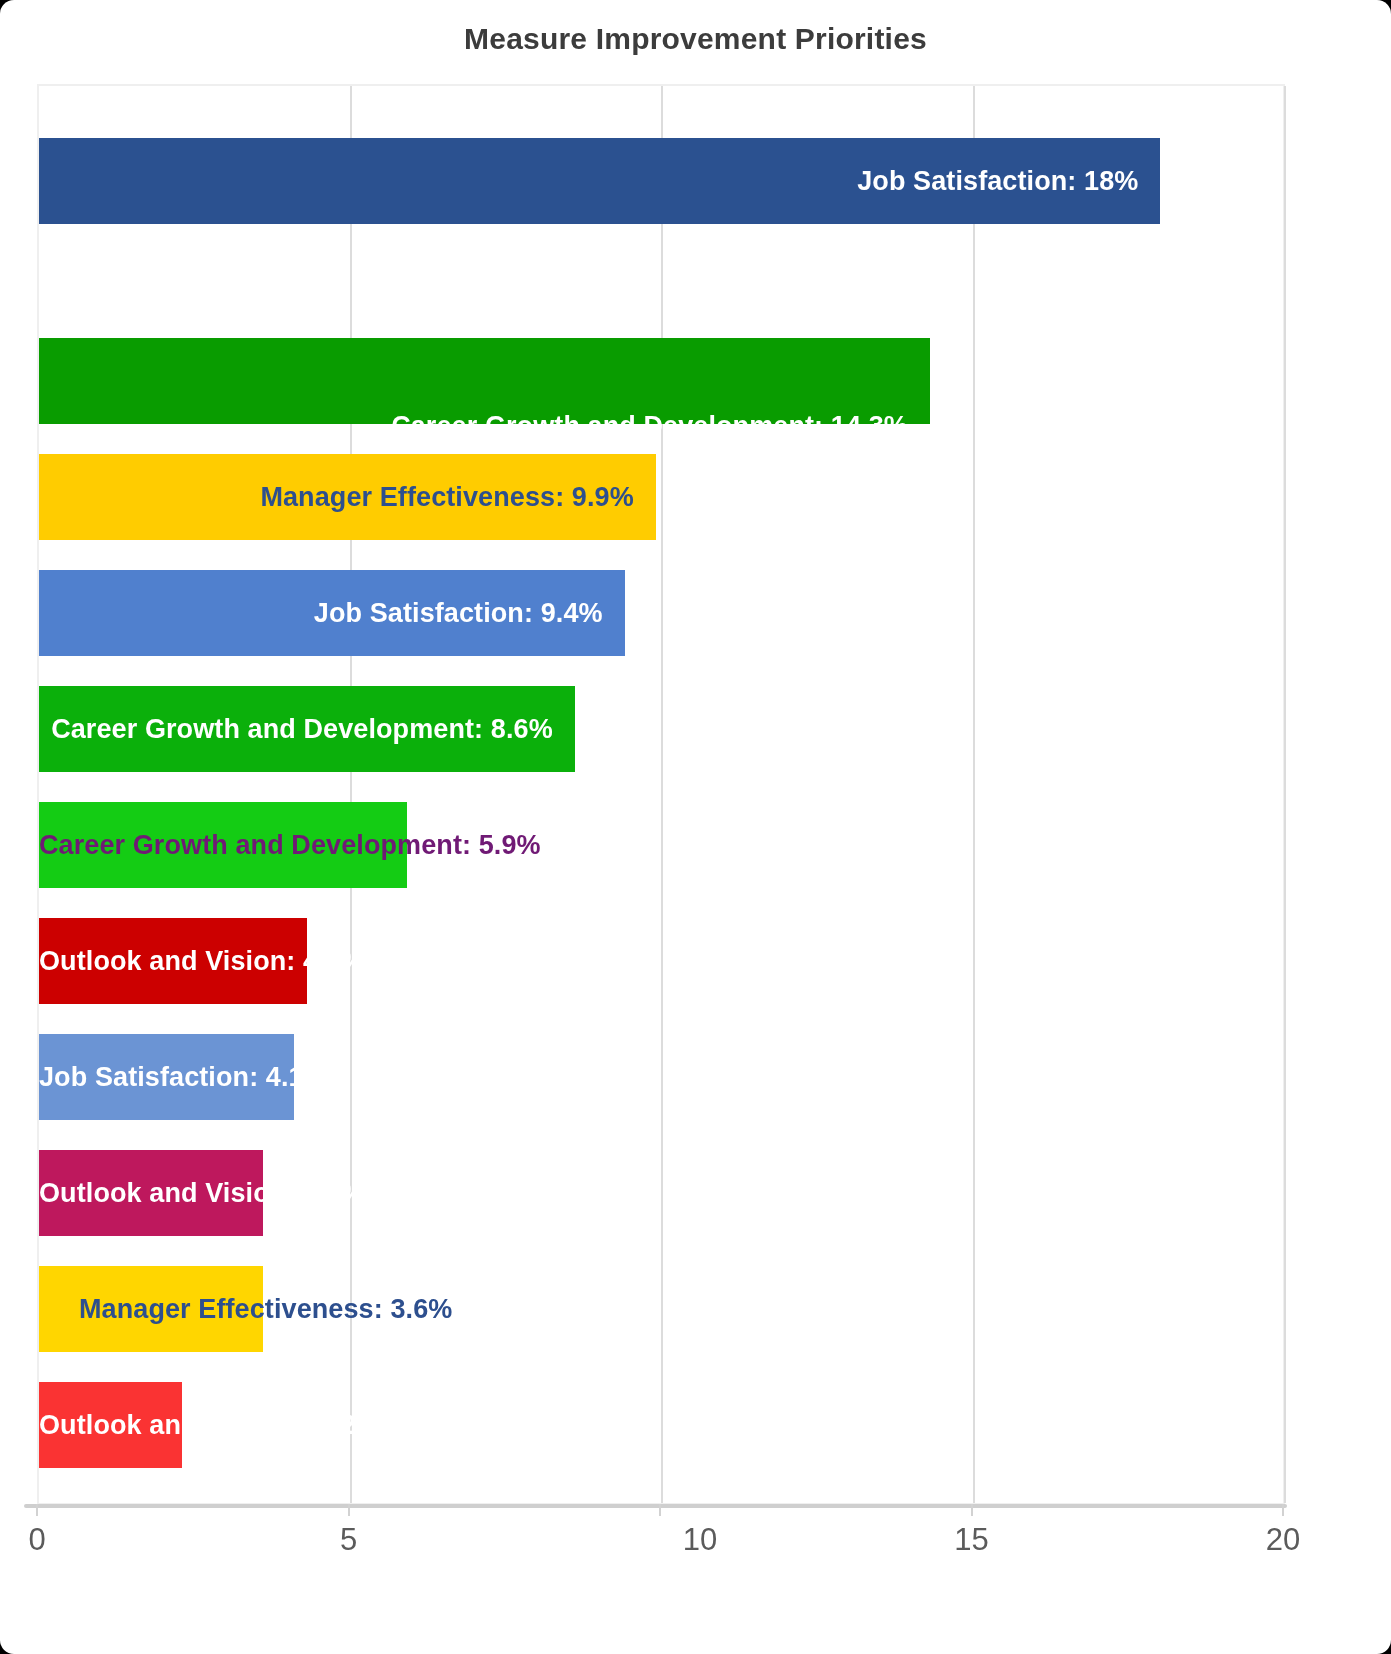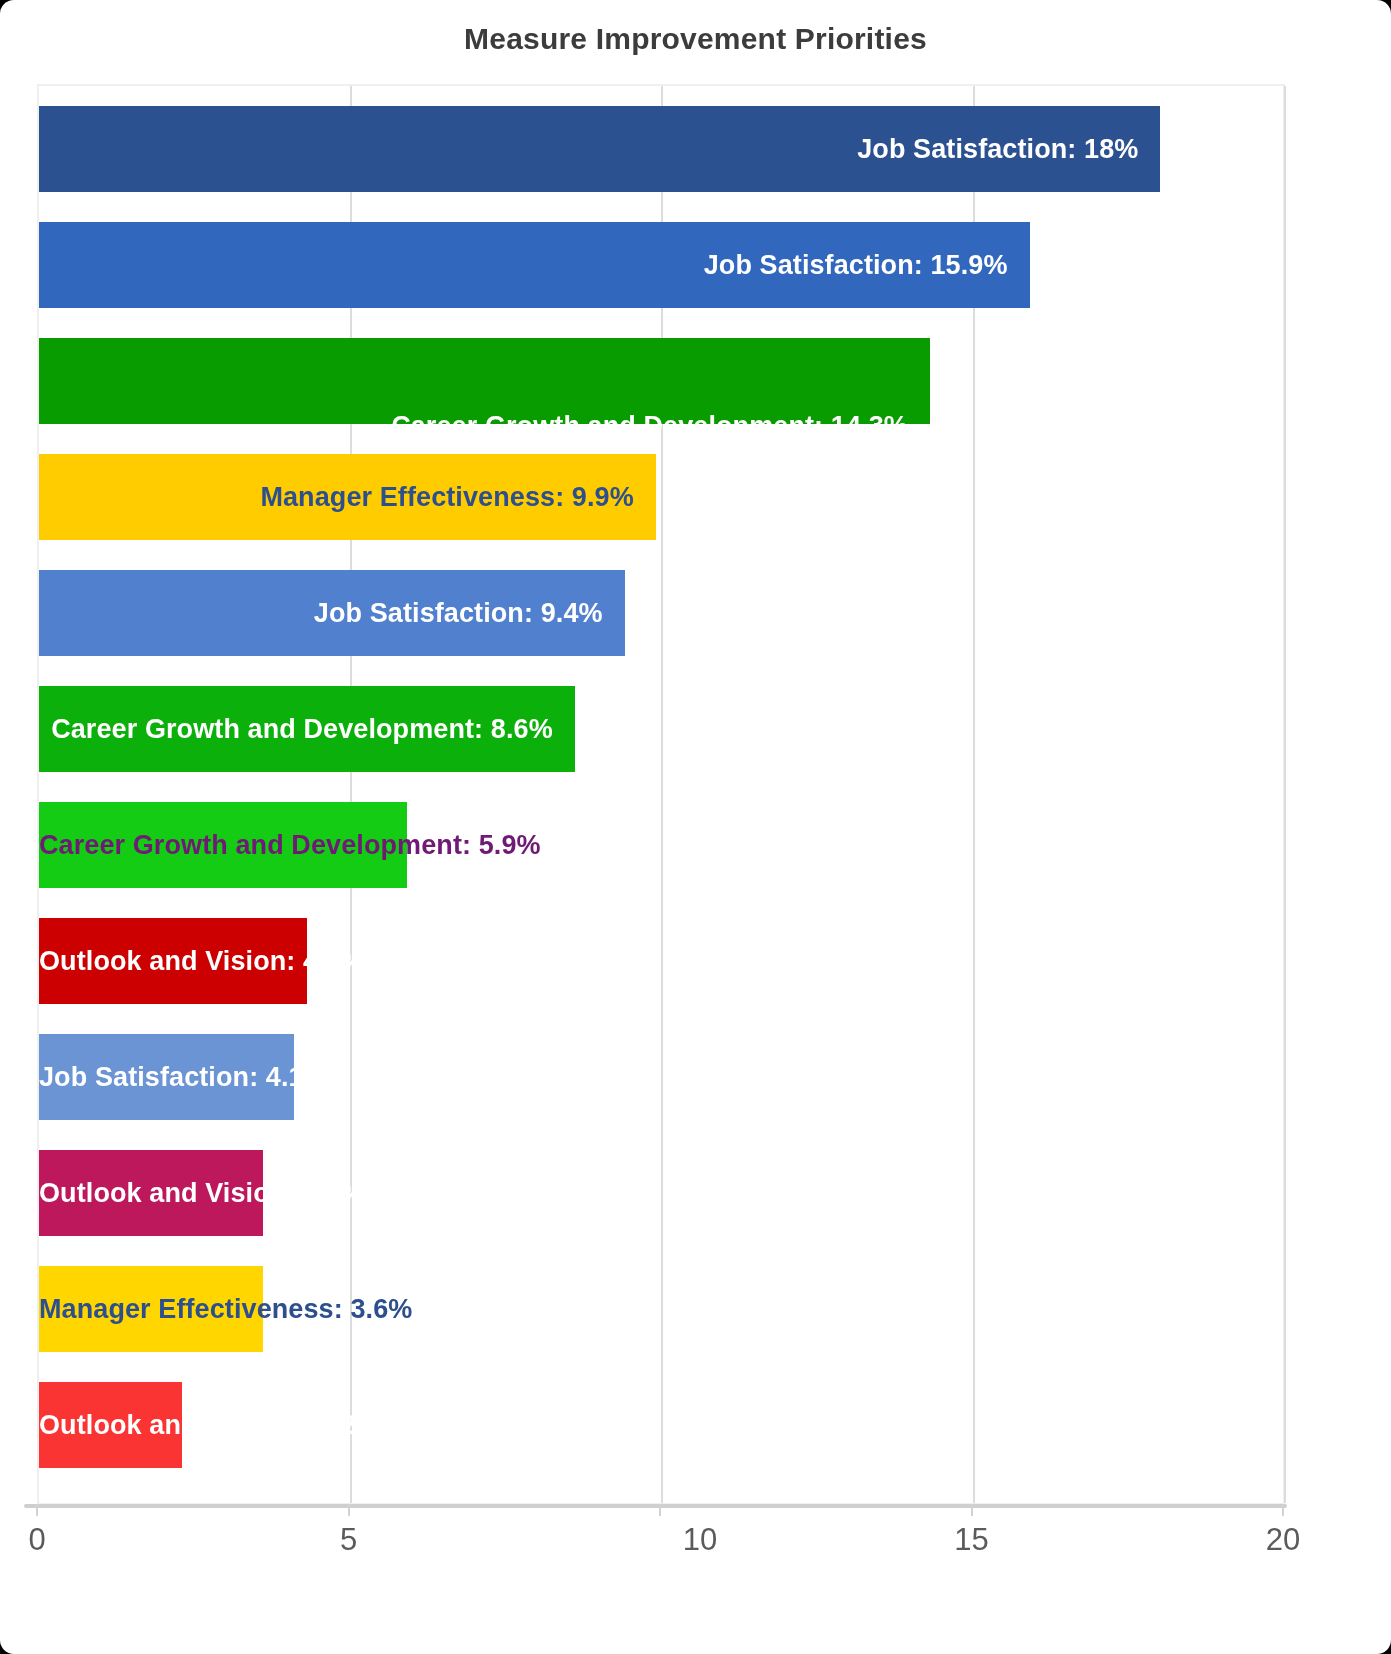--- a/index.html
+++ b/index.html
@@ -125,27 +125,22 @@
 
   <div class="gridline" style="left: 310.5px;"></div>
       <div class="gridline" style="left: 622px;"></div>
       <div class="gridline" style="left: 933.5px;"></div>
       <div class="gridline" style="left: 1245px;"></div>
     </div>
 
   <div id="bars-layer">
 
   <div class="bar-row" style="top: 22px;">
-        <div class="bar" title="Job Satisfaction: 18%" style="width: 1121.4px; background: rgb(43, 81, 144);">
+        <div class="bar" title="Job Satisfaction: 18%" style="width: 1121.4px; background: rgb(43, 81, 144); margin-top: 32px;">
           <div class="bar-label" style="color: rgb(255, 255, 255); left: 0px; width: 1099.4px; text-align: right; direction: ltr;">Job Satisfaction: 18%</div>
-        </div>
-      </div>
-      <div class="bar-row" style="top: 138px;">
-        <div class="bar" title="Job Satisfaction: 15.9%" style="width: 990.57px; background: rgb(49, 103, 189);">
-          <div class="bar-label" style="color: rgb(255, 255, 255); left: 0px; width: 968.57px; text-align: right; direction: ltr;">Job Satisfaction: 15.9%</div>
         </div>
       </div>
       <div class="bar-row" style="top: 254px;">
         <div class="bar" title="Career Growth and Development: 14.3%" style="width: 890.89px; background: rgb(9, 156, 0);">
           <div class="bar-label" style="color: rgb(255, 255, 255); left: 0px; width: 868.89px; text-align: right; direction: ltr; margin-top: 45px;">Career Growth and Development: 14.3%</div>
         </div>
       </div>
       <div class="bar-row" style="top: 370px; padding-left: 29px;">
         <div class="bar" title="Manager Effectiveness: 9.9%" style="width: 616.77px; background: rgb(255, 204, 0);">
           <div class="bar-label" style="color: rgb(45, 79, 142); left: 0px; width: 594.77px; text-align: right; direction: ltr;">Manager Effectiveness: 9.9%</div>
@@ -176,21 +171,21 @@
           <div class="bar-label" style="color: rgb(255, 255, 255); left: 0px; width: 233.43px; text-align: right; direction: ltr;">Job Satisfaction: 4.1%</div>
         </div>
       </div>
       <div class="bar-row" style="top: 1066px;">
         <div class="bar" title="Outlook and Vision: 3.6%" style="width: 224.28px; background: #be185d;">
           <div class="bar-label" style="color: rgb(255, 255, 255); left: 0px; width: 202.28px; text-align: right; direction: ltr;">Outlook and Vision: 3.6%</div>
         </div>
       </div>
       <div class="bar-row" style="top: 1182px;">
         <div class="bar" title="Manager Effectiveness: 3.6%" style="width: 224.28px; background: rgb(255, 214, 0);">
-          <div class="bar-label" style="color: rgb(45, 79, 142); left: 0px; width: 202.28px; text-align: right; direction: ltr;">Manager Effectiveness: 3.6%</div>
+          <div class="bar-label" style="color: rgb(45, 79, 142); left: 0px; width: 202.28px; text-align: right; direction: ltr; padding-left: 40px;">Manager Effectiveness: 3.6%</div>
         </div>
       </div>
       <div class="bar-row" style="top: 1298px;">
         <div class="bar" title="Outlook and Vision: 2.3%" style="width: 143.29px; background: rgb(250, 51, 51);">
           <div class="bar-label" style="color: rgb(255, 255, 255); left: 0px; width: 121.29px; text-align: right; direction: ltr;">Outlook and Vision: 95.2%</div>
         </div>
       </div>
     </div>
 
   <div id="x-axis-line"></div>

